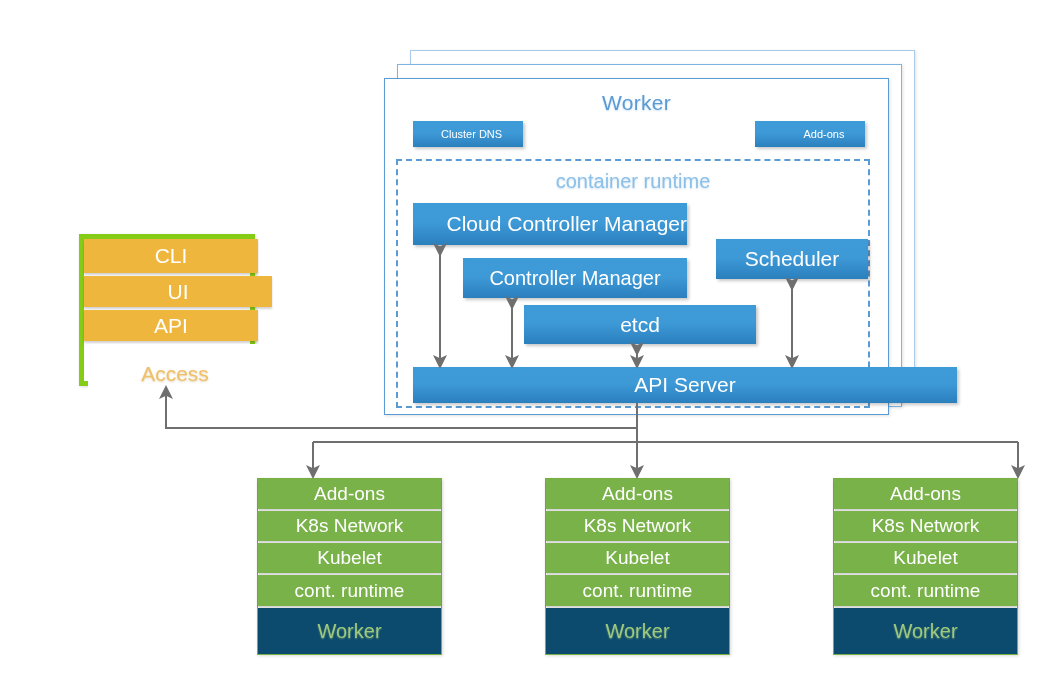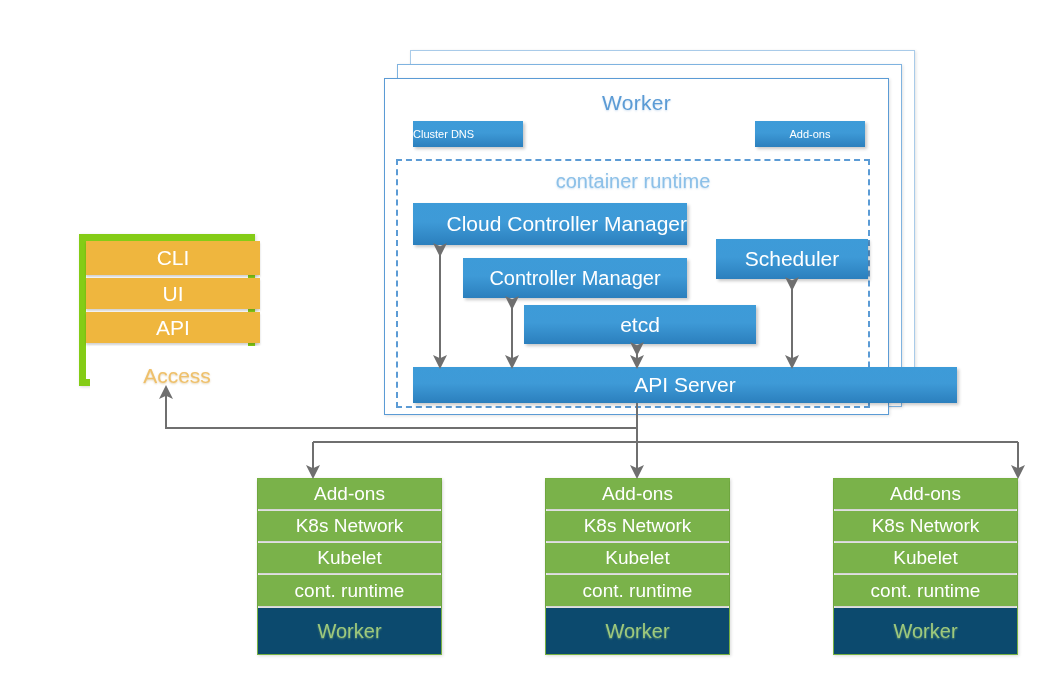--- a/index.html
+++ b/index.html
@@ -62,27 +62,27 @@
     align-items: center;
     justify-content: center;
     box-shadow: 2px 2px 3px rgba(0,0,0,0.22);
     border: none;
   }
   .blue-box span { display: block; white-space: nowrap; }
 
   .blue-box.small {
     font-size: 11px;
     justify-content: flex-start;
-    padding-left: 0;
+    padding-left: 28px;
   }
   .blue-box.small.right { justify-content: center; }
 
   
   .access-wrap {
-    border: 7px solid #84cc16;
+    border: 5px solid #84cc16;
     background: #ffffff;
     box-shadow: 1px 1px 3px rgba(0,0,0,0.15);
   }
   .access-cell {
     background: #efb63e;
     color: #ffffff;
     display: flex;
     align-items: center;
     justify-content: center;
     font-size: 21px;
@@ -173,21 +173,21 @@
   </div>
 
   <div class="abs blue-box" style="left:413px; top:367px; width:544px; height:36px; font-size:21px;">
     <span>API Server</span>
   </div>
 
   <div class="abs access-wrap" style="left:79px; top:234px; width:176px; height:152px;">
     <div class="abs access-cell" style="left:0px; top:0px; width:174px; height:34px;">
       <span>CLI</span>
     </div>
-    <div class="abs access-cell" style="left:0px; top:37px; width:174px; height:31px;">
+    <div class="abs access-cell" style="left:0px; top:37px; width:188px; height:31px;">
       <span>UI</span>
     </div>
     <div class="abs access-cell" style="left:0px; top:71px; width:174px; height:31px;">
       <span>API</span>
     </div>
     <div class="abs access-label" style="left:4px; top:105px; width:174px; height:60px;">
       <span>Access</span>
     </div>
   </div>
 

